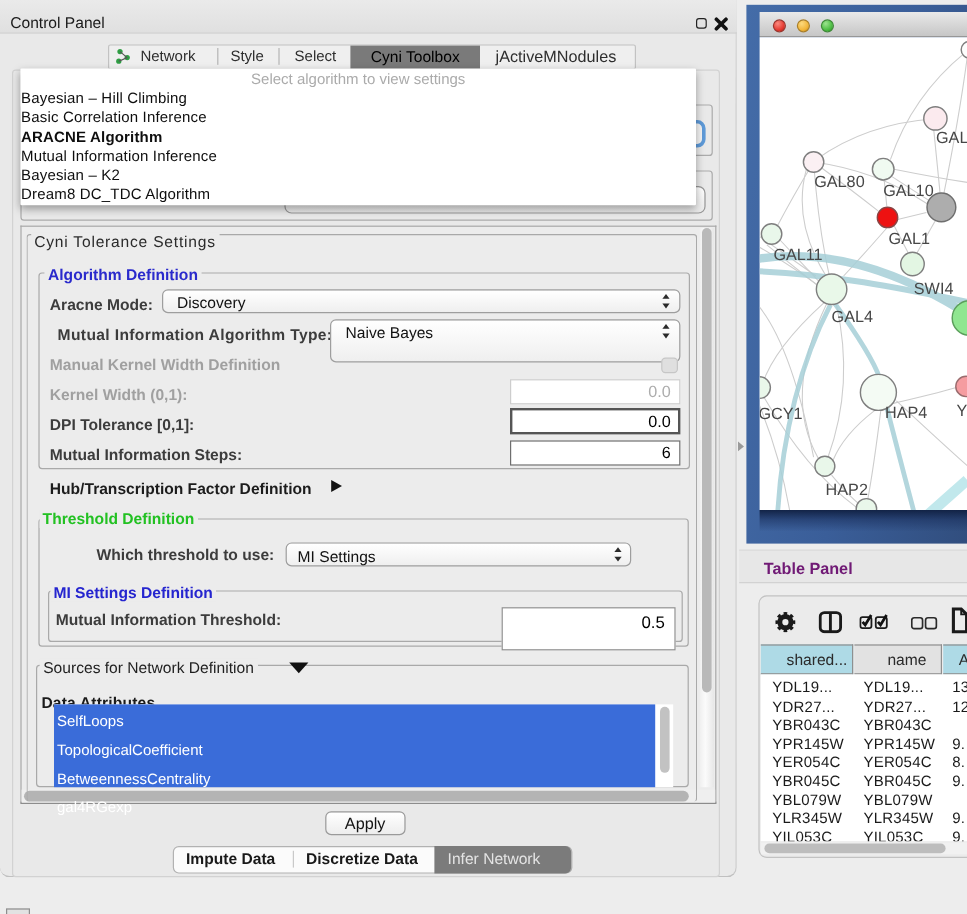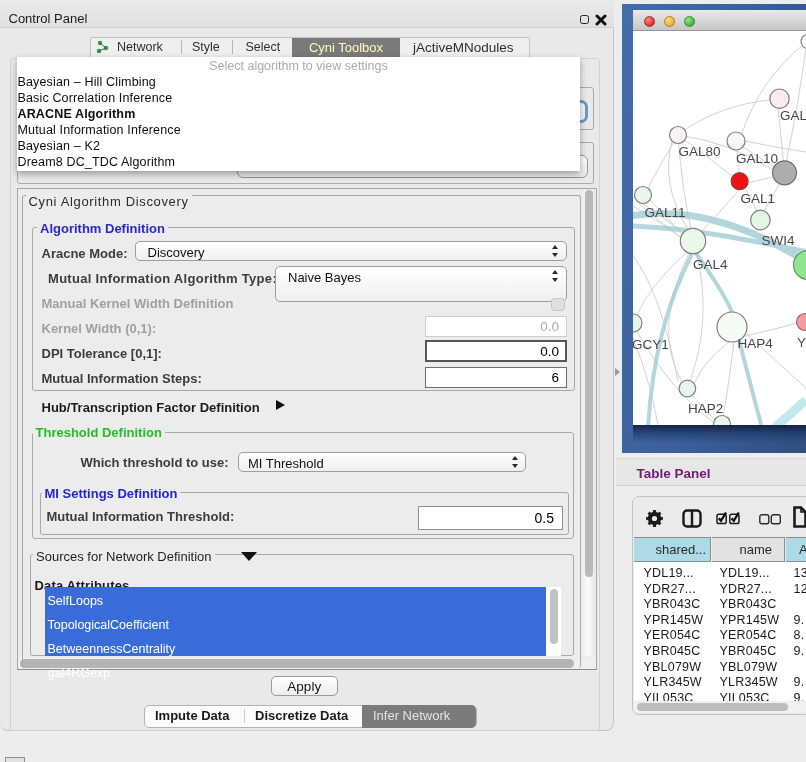--- a/index.html
+++ b/index.html
@@ -7,21 +7,21 @@
 .abs { position:absolute; }
 
 #cpwin { left:0; top:4; width:614px; height:731px; background:#E9E9E9; border-right:1px solid #C6C6C6; border-bottom:1px solid #C0C0C0; border-radius:0 0 8px 8px; }
 #cptitle { left:0; top:4; width:614px; height:28px; background:linear-gradient(#EAEAEA,#E0E0E0); border-bottom:1px solid #CFCFCF; }
 #cptitle span { position:absolute; left:8.5px; top:11px; font-size:13px; color:#1A1A1A; }
 
 #tabbar { left:89.5px; top:36.5px; width:440px; height:21px; background:#EFEFEF; border:1px solid #C2C2C2; border-radius:2px; }
 .tabtext { position:absolute; top:40px; font-size:12.5px; color:#2E2E2E; }
 .tabsep { position:absolute; top:40px; width:1px; height:14px; background:#B5B5B5; }
 #cynitab { left:292px; top:38px; width:108px; height:20px; background:#7A7A7A; }
-#cynitab span { position:absolute; width:100%; text-align:center; top:2px; font-size:13px; color:#fef9c3; }
+#cynitab span { position:absolute; width:100%; text-align:center; top:2px; font-size:13px; color:#000000; }
 
 #contentpanel { left:10px; top:58px; width:590px; height:673px; border:1px solid #D2D2D2; border-radius:3px; }
 
 .gbox { border:1px solid #ABABAB; border-radius:3px; }
 #combo1 { left:237px; top:100px; width:351px; height:23px; border:3px solid #5E9AD8; border-radius:7px; background:#F4F4F4; }
 #combo2 { left:237px; top:155px; width:351px; height:23px; border:1px solid #979797; border-radius:6px; background:linear-gradient(#FFFFFF,#E9E9E9); }
 
 #popup { left:17px; top:57px; width:563px; height:114px; background:#FFFFFF; box-shadow:0 3px 7px rgba(0,0,0,0.35); border-radius:1px; z-index:40; }
 #popup .ph { position:absolute; top:2px; width:100%; text-align:center; font-size:12.5px; color:#ABABAB; }
 #popup .items { position:absolute; left:0.5px; top:17px; font-size:12.5px; color:#0E0E0E; line-height:16px; white-space:pre; letter-spacing:0.15px; }
@@ -107,21 +107,21 @@
 <div class="ph">Select algorithm to view settings</div>
 <div class="items">Bayesian – Hill Climbing
 Basic Correlation Inference
 <b>ARACNE Algorithm</b>
 Mutual Information Inference
 Bayesian – K2
 Dream8 DC_TDC Algorithm</div>
 </div>
 
 <div class="abs tborder" style="left:21.5px;top:195px;width:559.5px;height:473px;border-bottom:none;"></div>
-<div class="legend" style="left:25.5px;top:194px;color:#2B2B2B;letter-spacing:0.65px;">Cyni Algorithm Discovery</div>
+<div class="legend" style="left:25.5px;top:194px;color:#2B2B2B;letter-spacing:0.65px;">Cyni Tolerance Settings</div>
 
 <div class="abs tborder" style="left:32px;top:226.5px;width:542.5px;height:164px;"></div>
 <div class="legend" style="left:37px;top:220.5px;color:#2A2ACC;font-weight:bold;">Algorithm Definition</div>
 
 <span class="blabel" style="left:41.5px;top:246px;">Aracne Mode:</span>
 <div class="combo" style="left:134.5px;top:241px;width:432.5px;height:20px;">
     <span class="ct">Discovery</span>
   </div>
 <div class="spin spinup" style="left:551.5px;top:245px;"></div>
 <div class="spin spindn" style="left:551.5px;top:252.5px;"></div>
@@ -146,30 +146,30 @@
 <div class="tfield" style="left:424.5px;top:366.5px;width:142.5px;height:21.5px;border:1px solid #6E6E6E;padding:2px 7px 0 0;">6</div>
 
 <span class="abs" style="left:41.5px;top:399.5px;font-size:13px;font-weight:bold;color:#1C1C1C;">Hub/Transcription Factor Definition</span>
 <div class="abs" style="left:276px;top:400px;width:0;height:0;border-top:5.5px solid transparent;border-bottom:5.5px solid transparent;border-left:9px solid #111;"></div>
 
 <div class="abs tborder" style="left:31.5px;top:431.5px;width:542.5px;height:107px;"></div>
 <div class="legend" style="left:32.5px;top:425px;color:#22C122;font-weight:bold;">Threshold Definition</div>
 
 <span class="blabel" style="left:80.5px;top:455px;">Which threshold to use:</span>
 <div class="combo" style="left:238px;top:452px;width:288px;height:20px;">
-    <span class="ct" style="left:9px;">MI Threshold</span>
+    <span class="ct" style="left:9px;">MI Settings</span>
   </div>
 <div class="spin spinup" style="left:511.5px;top:456px;"></div>
 <div class="spin spindn" style="left:511.5px;top:463.5px;"></div>
 
 <div class="abs tborder" style="left:40px;top:492px;width:528.5px;height:42.5px;"></div>
 <div class="legend" style="left:41.5px;top:485.5px;color:#2525CF;font-weight:bold;">MI Settings Definition</div>
 
 <span class="blabel" style="left:46.5px;top:508.5px;">Mutual Information Threshold:</span>
-<div class="tfield" style="left:417.5px;top:506px;width:145.5px;height:24px;border:1px solid #8F8F8F;font-size:14px;padding:3px 8px 0 0;">0.5</div>
+<div class="tfield" style="left:417.5px;top:506px;width:145.5px;height:36px;border:1px solid #8F8F8F;font-size:14px;padding:3px 8px 0 0;">0.5</div>
 
 <div class="abs tborder" style="left:30px;top:553.5px;width:543.5px;height:102px;"></div>
 <div class="legend" style="left:33px;top:549px;color:#1F1F1F;">Sources for Network Definition</div>
 <div class="abs" style="left:240.5px;top:551.5px;width:0;height:0;border-left:8px solid transparent;border-right:8px solid transparent;border-top:9px solid #111;"></div>
 <span class="blabel" style="left:34.5px;top:578px;color:#1A1A1A;letter-spacing:0.15px;">Data Attributes</span>
 
 <div class="abs" style="left:44.5px;top:586.5px;width:516.5px;height:69px;background:#FFFFFF;"></div>
 <div class="abs" style="left:44.5px;top:586.5px;width:501.5px;height:69px;background:#3A6CD9;"></div>
 <div class="abs" style="left:47.5px;top:589px;font-size:12.5px;color:#FFFFFF;line-height:24px;white-space:pre;">SelfLoops
 TopologicalCoefficient

